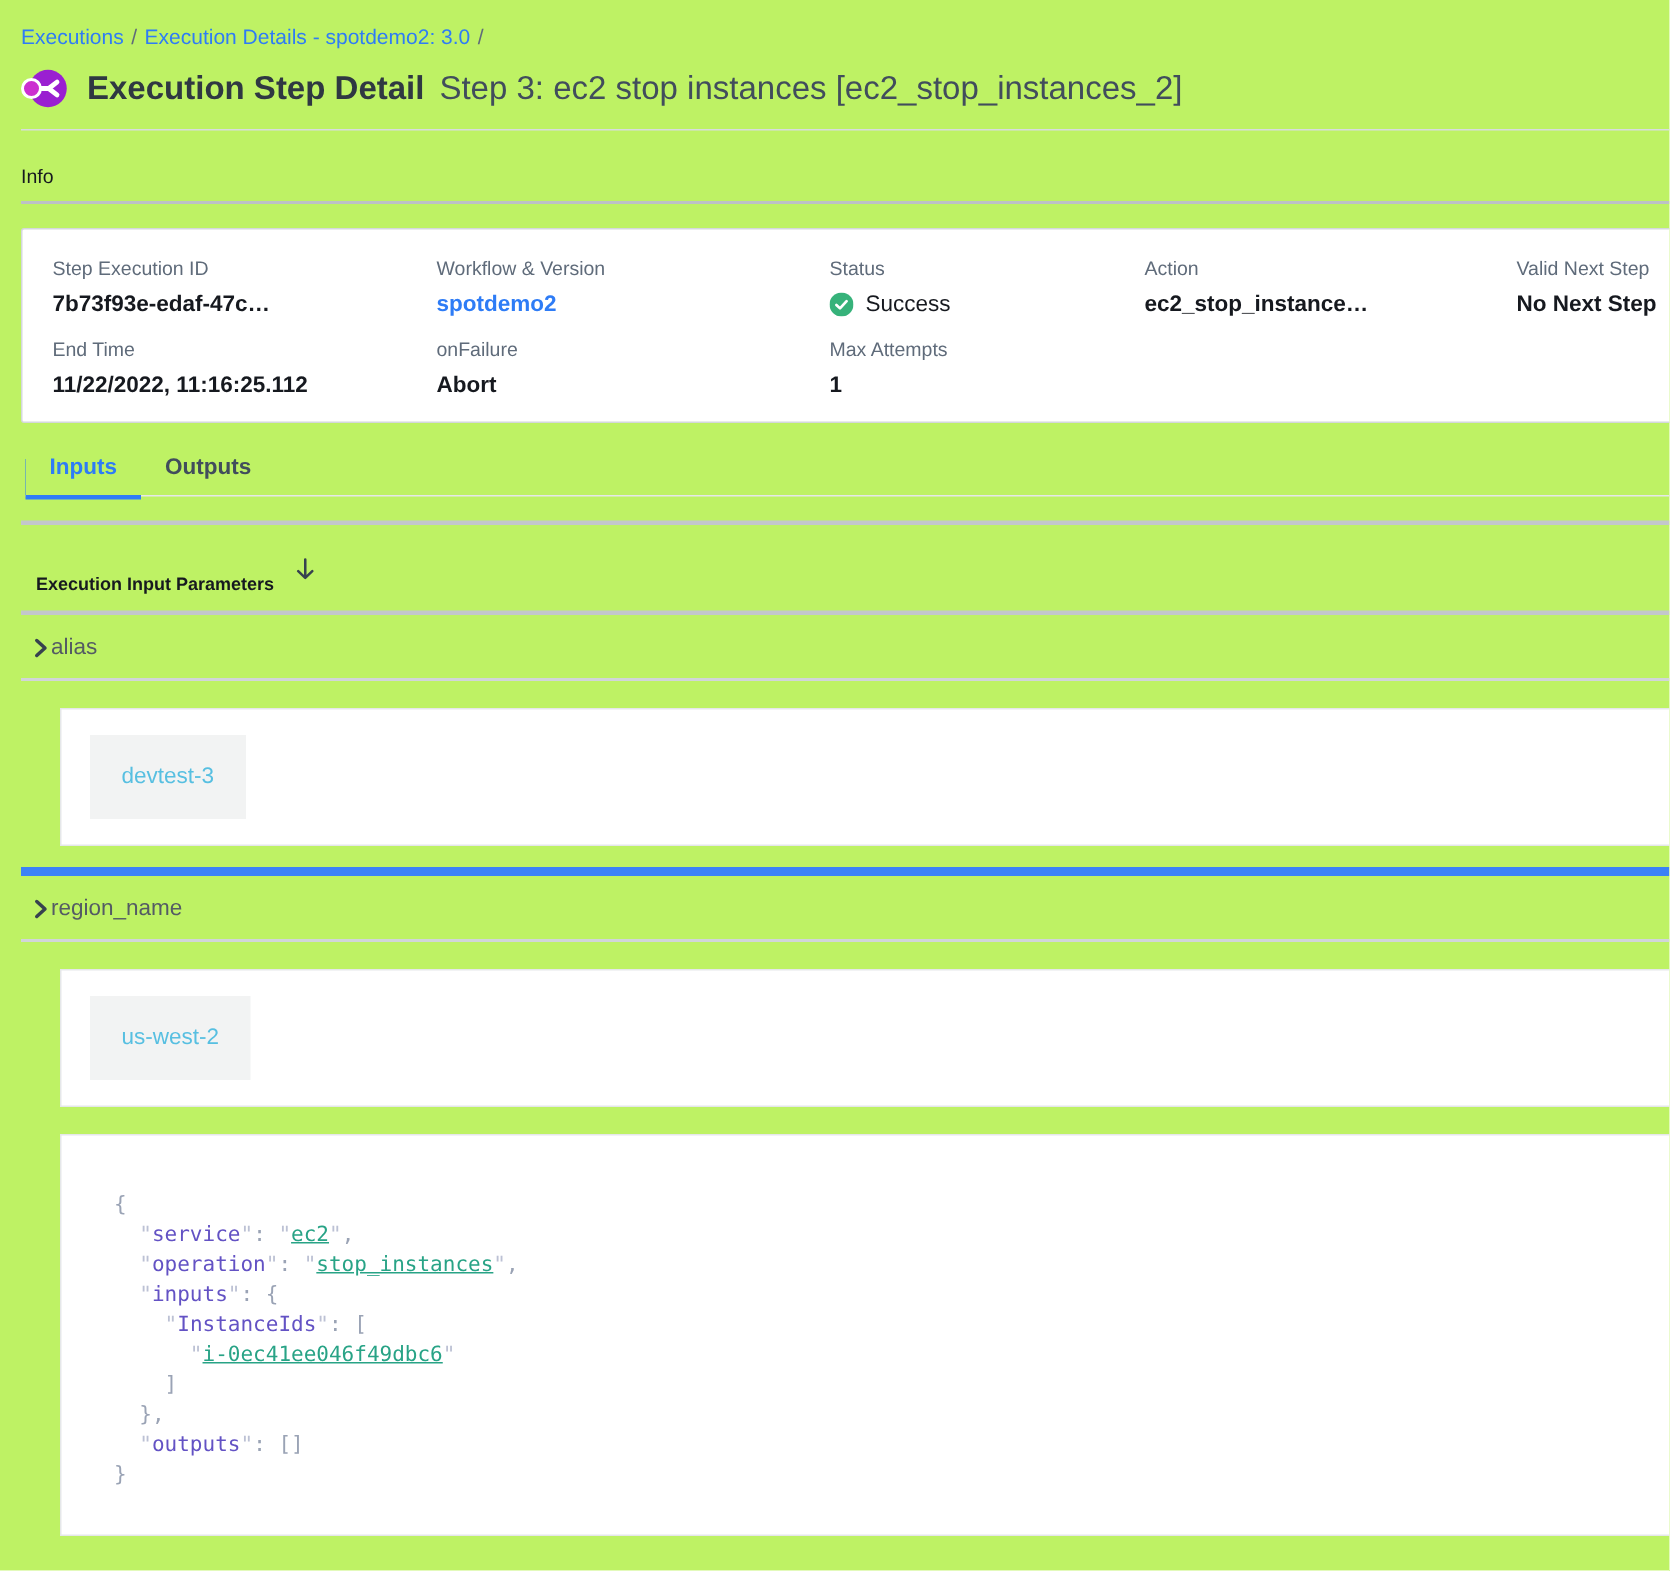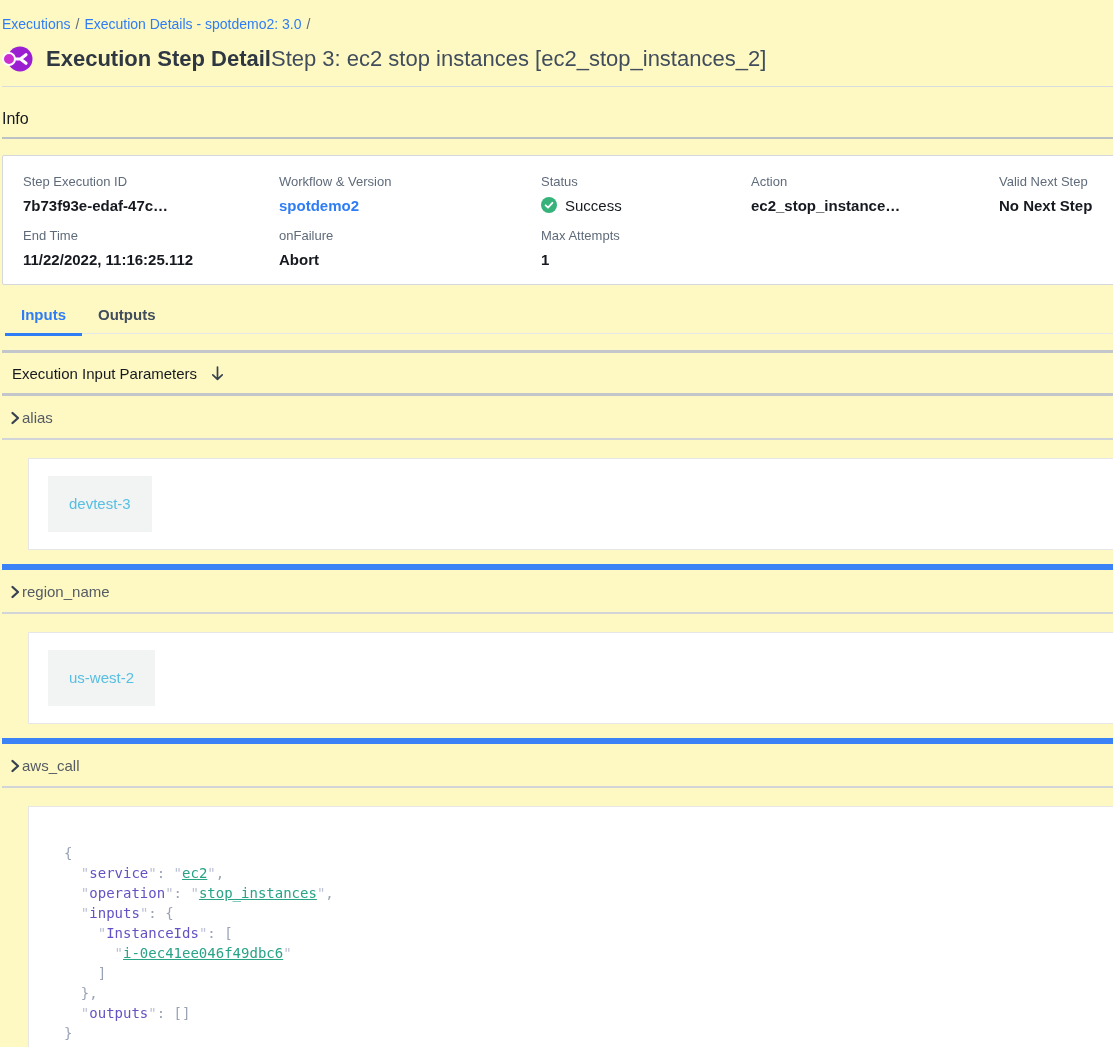--- a/index.html
+++ b/index.html
@@ -1,56 +1,56 @@
 <!DOCTYPE html>
 <html><head>
 <meta charset="utf-8">
 <style>
   * { margin:0; padding:0; box-sizing:border-box; }
   html,body { background:#fff; }
   .page {
-    width:1113px; height:1047px; overflow:hidden; background:#fef9c3;
+    width:1113px; height:1047px; overflow:hidden; background:#bef264;
     font-family:"Liberation Sans", sans-serif; color:#16191f;
-    padding-left:2px; position:relative;
+    padding-left:14px; position:relative;
   }
   
   .breadcrumb { padding-top:16px; font-size:14px; color:#5f6b7a; }
   .breadcrumb a { color:#2e7cf6; text-decoration:none; cursor:pointer; }
   .crumb-sep { color:#5f6b7a; padding:0 5px; }
   
   .header { display:flex; align-items:center; gap:13px; margin-top:13px; }
-  .header h1 { font-size:22px; font-weight:700; color:#2f3842; display:flex; align-items:flex-start; }
+  .header h1 { font-size:22px; font-weight:700; color:#2f3842; display:flex; gap:10px; align-items:flex-start; }
   .header h1 .subtitle { font-weight:400; color:#414d5c; }
   .logo-icon { width:31px; height:28px; flex:0 0 auto; }
   .title-divider { border-bottom:1px solid #d8dcdf; margin-top:13px; }
   
-  .info-heading { margin-top:23px; font-size:16px; color:#16191f; }
+  .info-heading { margin-top:23px; font-size:13px; color:#16191f; }
   .info-divider { border-bottom:2px solid #bcc1c6; margin-top:9px; }
   .card {
     margin-top:16px; margin-right:-8px;
     border:1px solid #d4d8dc; border-radius:2px;
     padding:18px 0 16px 20px; background:#fff;
   }
   .card-grid { display:grid; grid-template-columns:256px 262px 210px 248px 1fr; row-gap:14px; }
   .field-label { font-size:13px; color:#5f6b7a; margin-bottom:8px; }
   .field-value { font-size:15px; color:#16191f; font-weight:700; }
   .field-value.plain { font-weight:400; }
   .field-value a { color:#2e7cf6; text-decoration:none; cursor:pointer; }
-  .status-wrap { display:flex; gap:8px; }
+  .status-wrap { display:flex; align-items:center; gap:8px; }
   .status-icon { width:16px; height:16px; }
   
   .tabbar { display:flex; margin-top:21px; margin-left:3px; border-bottom:1px solid #e5e7e9; }
   .tab { font-size:15px; font-weight:700; color:#414d5c; padding:0 16px 10px 16px; cursor:pointer; }
   .tab.active { color:#2e7cf6; box-shadow:0 3px 0 0 #2e7cf6; }
   
   .param-heading-row {
     margin-top:16px; border-top:3px solid #c3c7cb; border-bottom:3px solid #c3c7cb;
     padding:12px 0 11px 10px; display:flex; align-items:center; gap:12px;
   }
-  .param-heading { font-size:15px; font-weight:400; color:#16191f; }
+  .param-heading { font-size:12px; font-weight:700; color:#16191f;margin-top:20px; }
   .sort-arrow { width:17px; height:17px; cursor:pointer; }
   
   .param-row {
     display:flex; align-items:center; 
     padding:13px 0 12px 6px; border-bottom:2px solid #d1d5d9;
     color:#545b64; font-size:15px; cursor:pointer;
   }
   .param-section.bordered .param-row { border-top:6px solid #3b82f6; }
   .chev { width:14px; height:14px; }
   .param-box {
@@ -167,24 +167,18 @@
         <path d="M4.5 2 L10 7 L4.5 12" stroke="#37424f" stroke-width="2.3" fill="none" stroke-linecap="round" stroke-linejoin="round"></path>
       </svg>
       <span>region_name</span>
     </div>
     <div class="param-box">
       <span class="param-badge">us-west-2</span>
     </div>
   </div>
 
   <div class="param-section bordered">
-    <div class="param-row">
-      <svg class="chev" viewBox="0 0 14 14">
-        <path d="M4.5 2 L10 7 L4.5 12" stroke="#37424f" stroke-width="2.3" fill="none" stroke-linecap="round" stroke-linejoin="round"></path>
-      </svg>
-      <span>aws_call</span>
-    </div>
     <div class="param-box code-box">
       <div class="code"><div><span class="tok-p">{</span></div><div><span class="tok-p">  </span><span class="tok-q">"</span><span class="tok-k">service</span><span class="tok-q">"</span><span class="tok-p">: </span><span class="tok-q">"</span><span class="tok-s">ec2</span><span class="tok-q">"</span><span class="tok-p">,</span></div><div><span class="tok-p">  </span><span class="tok-q">"</span><span class="tok-k">operation</span><span class="tok-q">"</span><span class="tok-p">: </span><span class="tok-q">"</span><span class="tok-s">stop_instances</span><span class="tok-q">"</span><span class="tok-p">,</span></div><div><span class="tok-p">  </span><span class="tok-q">"</span><span class="tok-k">inputs</span><span class="tok-q">"</span><span class="tok-p">: {</span></div><div><span class="tok-p">    </span><span class="tok-q">"</span><span class="tok-k">InstanceIds</span><span class="tok-q">"</span><span class="tok-p">: [</span></div><div><span class="tok-p">      </span><span class="tok-q">"</span><span class="tok-s">i-0ec41ee046f49dbc6</span><span class="tok-q">"</span></div><div><span class="tok-p">    ]</span></div><div><span class="tok-p">  },</span></div><div><span class="tok-p">  </span><span class="tok-q">"</span><span class="tok-k">outputs</span><span class="tok-q">"</span><span class="tok-p">: []</span></div><div><span class="tok-p">}</span></div></div>
     </div>
   </div>
 
 </div>
 
 </body></html>

